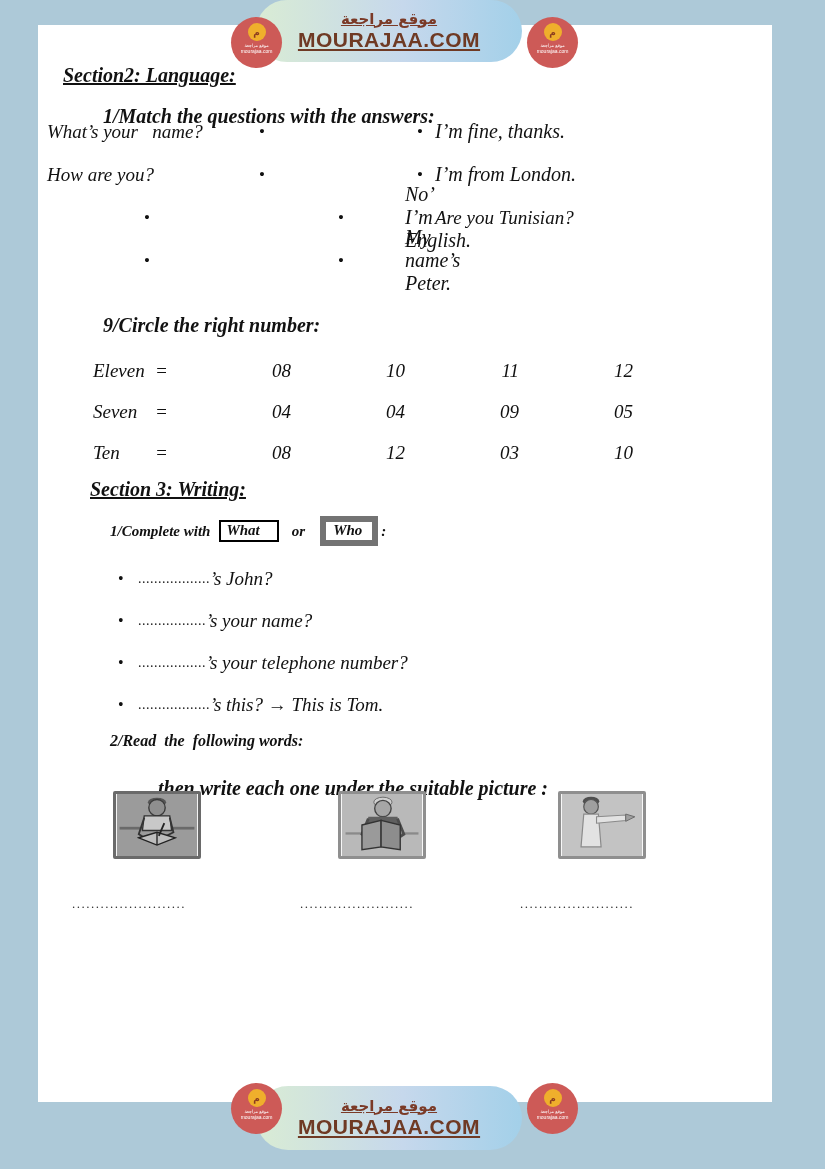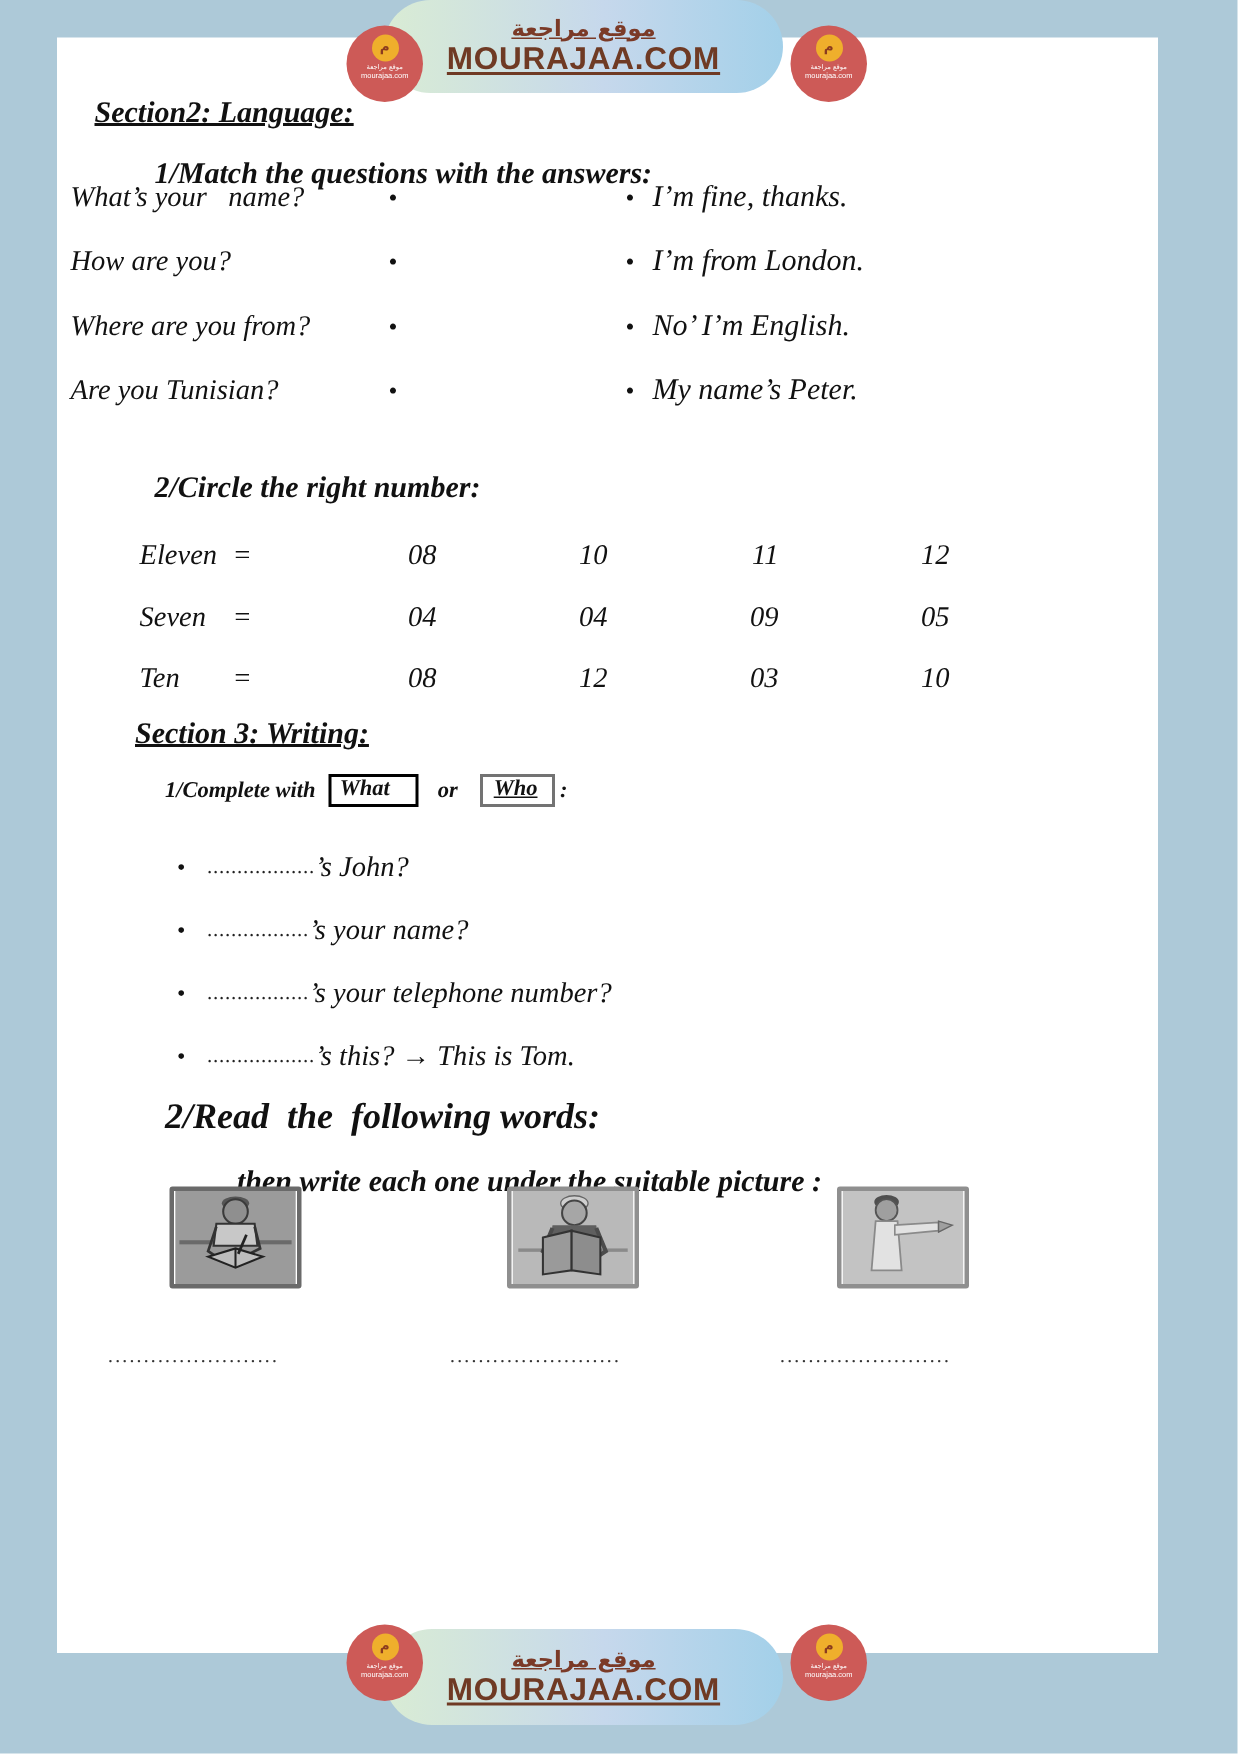--- a/index.html
+++ b/index.html
@@ -39,28 +39,28 @@
   .q{font-style:italic;font-size:19px;white-space:pre;}
   .dotc{text-align:center;font-size:17px;}
   .ans{font-style:italic;font-size:20px;}
   .circle-grid{position:absolute;left:55px;top:325px;display:grid;
     grid-template-columns:62px 22px 114px 114px 114px 114px;grid-auto-rows:41px;
     align-items:center;font-style:italic;font-size:19px;}
   .num{text-align:right;}
   .complete{position:absolute;left:72px;top:491px;display:flex;align-items:center;
     font-size:15px;font-weight:bold;font-style:italic;}
   .wordbox{border:2px solid #000;padding:0 17px 1px 5px;margin-left:9px;}
-  .wordbox2{border:2px solid #737373;padding:0 10px 1px 7px;margin-left:15px;margin-right:3px;text-decoration:underline;}
+  .wordbox2{border:6px solid #737373;padding:0 10px 1px 7px;margin-left:15px;margin-right:3px;}
   .wlist{position:absolute;left:80px;top:533px;}
   .wlist .row{height:42px;display:flex;align-items:center;}
   .wlist .b{width:20px;font-size:16px;}
   .dots{font-size:14px;color:#222;letter-spacing:.5px;}
   .wtext{font-style:italic;font-size:19px;}
   .readline{position:absolute;left:72px;top:707px;display:flex;align-items:center;
-    font-size:24px;font-weight:bold;font-style:italic;}
+    font-size:16px;font-weight:bold;font-style:italic;}
   .pre{white-space:pre;}
   .wordsbox{border:2px solid #000;padding:1px 9px 3px 6px;margin-left:6px;}
   .thenline{position:absolute;left:72px;top:752px;font-size:20px;font-weight:bold;font-style:italic;}
 
   
   .pic{position:absolute;top:791px;width:88px;height:68px;box-sizing:border-box;
     border:3px solid #8f8f8f;border-radius:2px;}
   .pic svg{display:block;width:100%;height:100%;}
   .pic1{left:75px;border-color:#6a6a6a;} .pic2{left:300px;} .pic3{left:520px;}
   .dotline{position:absolute;top:896px;font-size:13px;letter-spacing:1.5px;color:#333;}
@@ -95,34 +95,33 @@
   <div></div>
   <div class="dotc">•</div>
   <div class="ans">I’m fine, thanks.</div>
 
   <div class="q">How are you?</div>
   <div class="dotc">•</div>
   <div></div>
   <div class="dotc">•</div>
   <div class="ans">I’m from London.</div>
 
-  <div class="q">Where are you from?</div>
   <div class="dotc">•</div>
   <div></div>
   <div class="dotc">•</div>
   <div class="ans">No’ I’m English.</div>
 
   <div class="q">Are you Tunisian?</div>
   <div class="dotc">•</div>
   <div></div>
   <div class="dotc">•</div>
   <div class="ans">My name’s Peter.</div>
 </div>
 
-<div class="abs h-b" style="left:63px;top:314px;">2/Circle the right number:</div>
+<div class="abs h-b" style="left:63px;top:314px;">9/Circle the right number:</div>
 
 <div class="circle-grid" style="left:93px;top:350px;position:absolute;">
   <div>Eleven</div>
   <div>=</div>
   <div class="num">08</div>
   <div class="num">10</div>
   <div class="num">11</div>
   <div class="num">12</div>
 
   <div>Seven</div>

